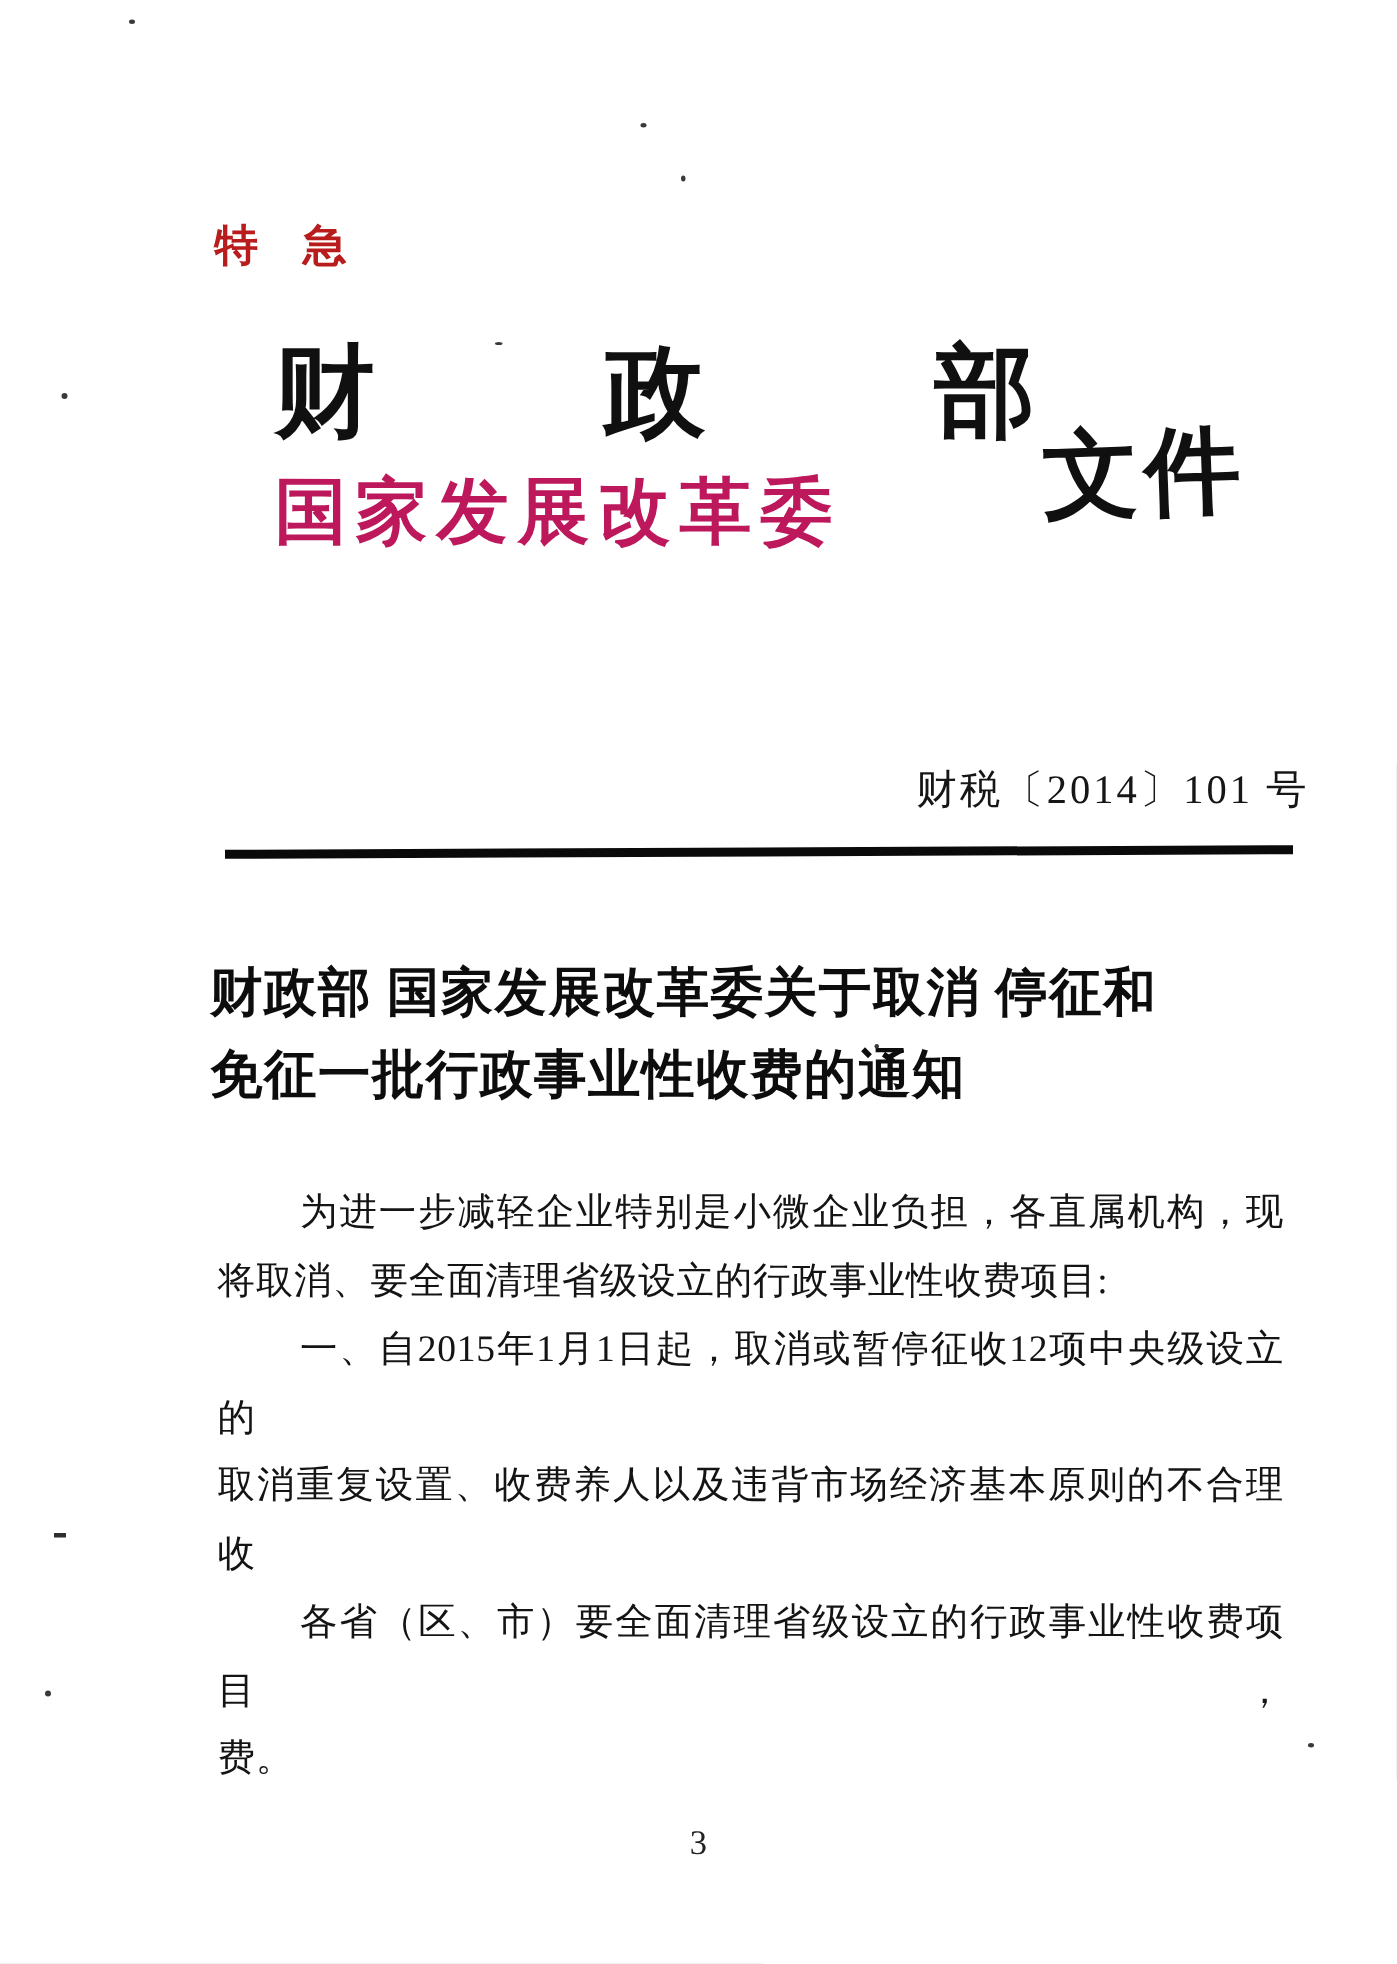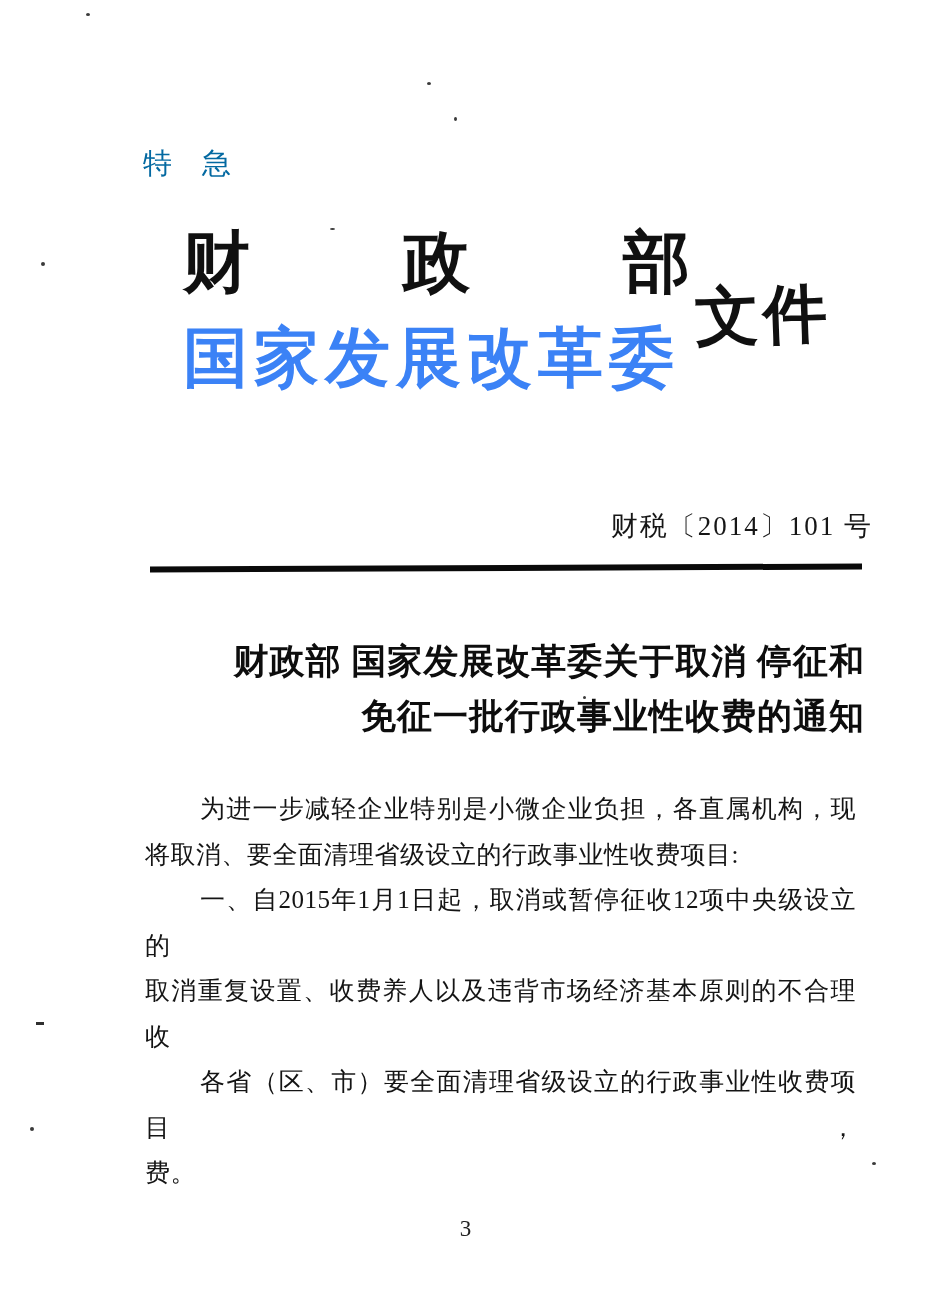--- a/index.html
+++ b/index.html
@@ -13,51 +13,51 @@
     overflow: hidden;
     font-family: "Liberation Serif", serif;
   }
 
   
   .urgency {
     position: absolute;
     left: 143px;
     top: 144px;
     font-size: 29px;
-    font-weight: normal;
+    font-weight: bold;
     word-spacing: 18px;
     letter-spacing: 2px;
     font-family: "Liberation Sans", sans-serif;
-    color: #0369a1;
+    color: #b91c1c;
   }
 
   
   .letterhead {
     position: absolute;
     left: 183px;
     top: 222px;
     width: 650px;
   }
   .org-block { width: 507px; }
   .org-line1 {
     display: flex;
     justify-content: space-between;
     font-size: 67px;
     line-height: 80px;
     font-weight: bold;
     color: #101010;
   }
   .org-line2 {
-    margin-top: 16px;
-    font-size: 65px;
+    margin-top: 0;
+    font-size: 48px;
     line-height: 80px;
     font-weight: bold;
     letter-spacing: 6px;
     white-space: nowrap;
-    color: #3b82f6;
+    color: #be185d;
   }
   .doc-word {
     position: absolute;
     left: 512px;
     top: 58px;
     font-size: 64px;
     line-height: 72px;
     font-weight: bold;
     letter-spacing: 4px;
     white-space: nowrap;
@@ -88,21 +88,21 @@
     background: #0a0a0a;
     transform: rotate(-0.25deg);
   }
 
   
   .doc-title {
     position: absolute;
     left: 140px;
     top: 634px;
     width: 725px;
-    text-align: right;
+    text-align: left;
     font-size: 35px;
     font-weight: bold;
     line-height: 55px;
     letter-spacing: 1px;
     color: #0d0d0d;
   }
 
   
   .doc-body {
     position: absolute;

